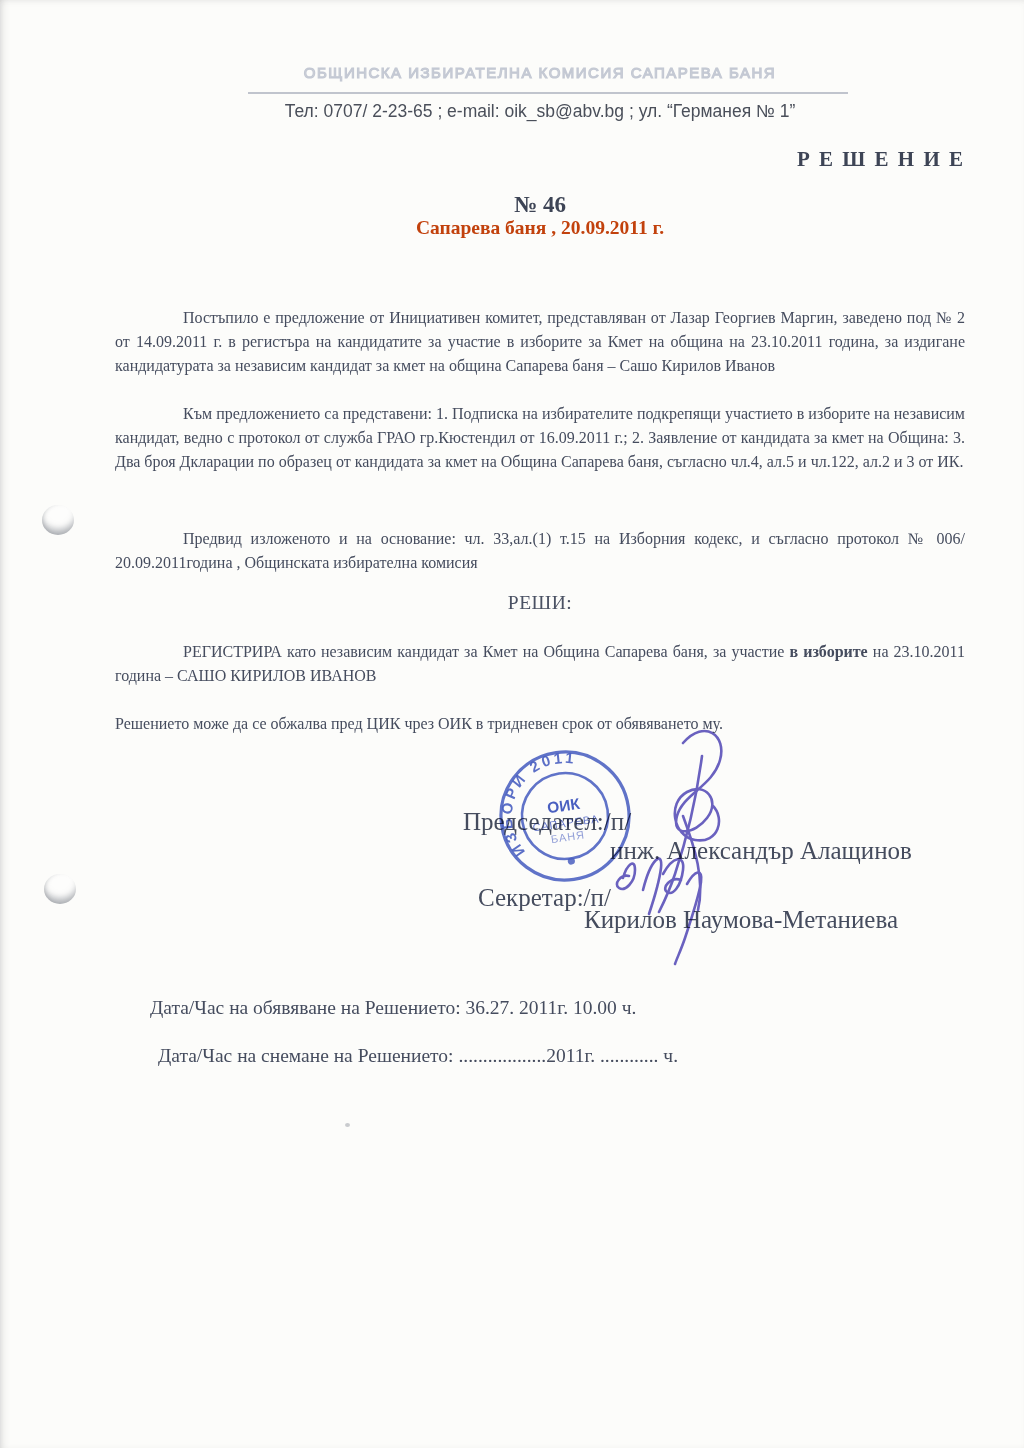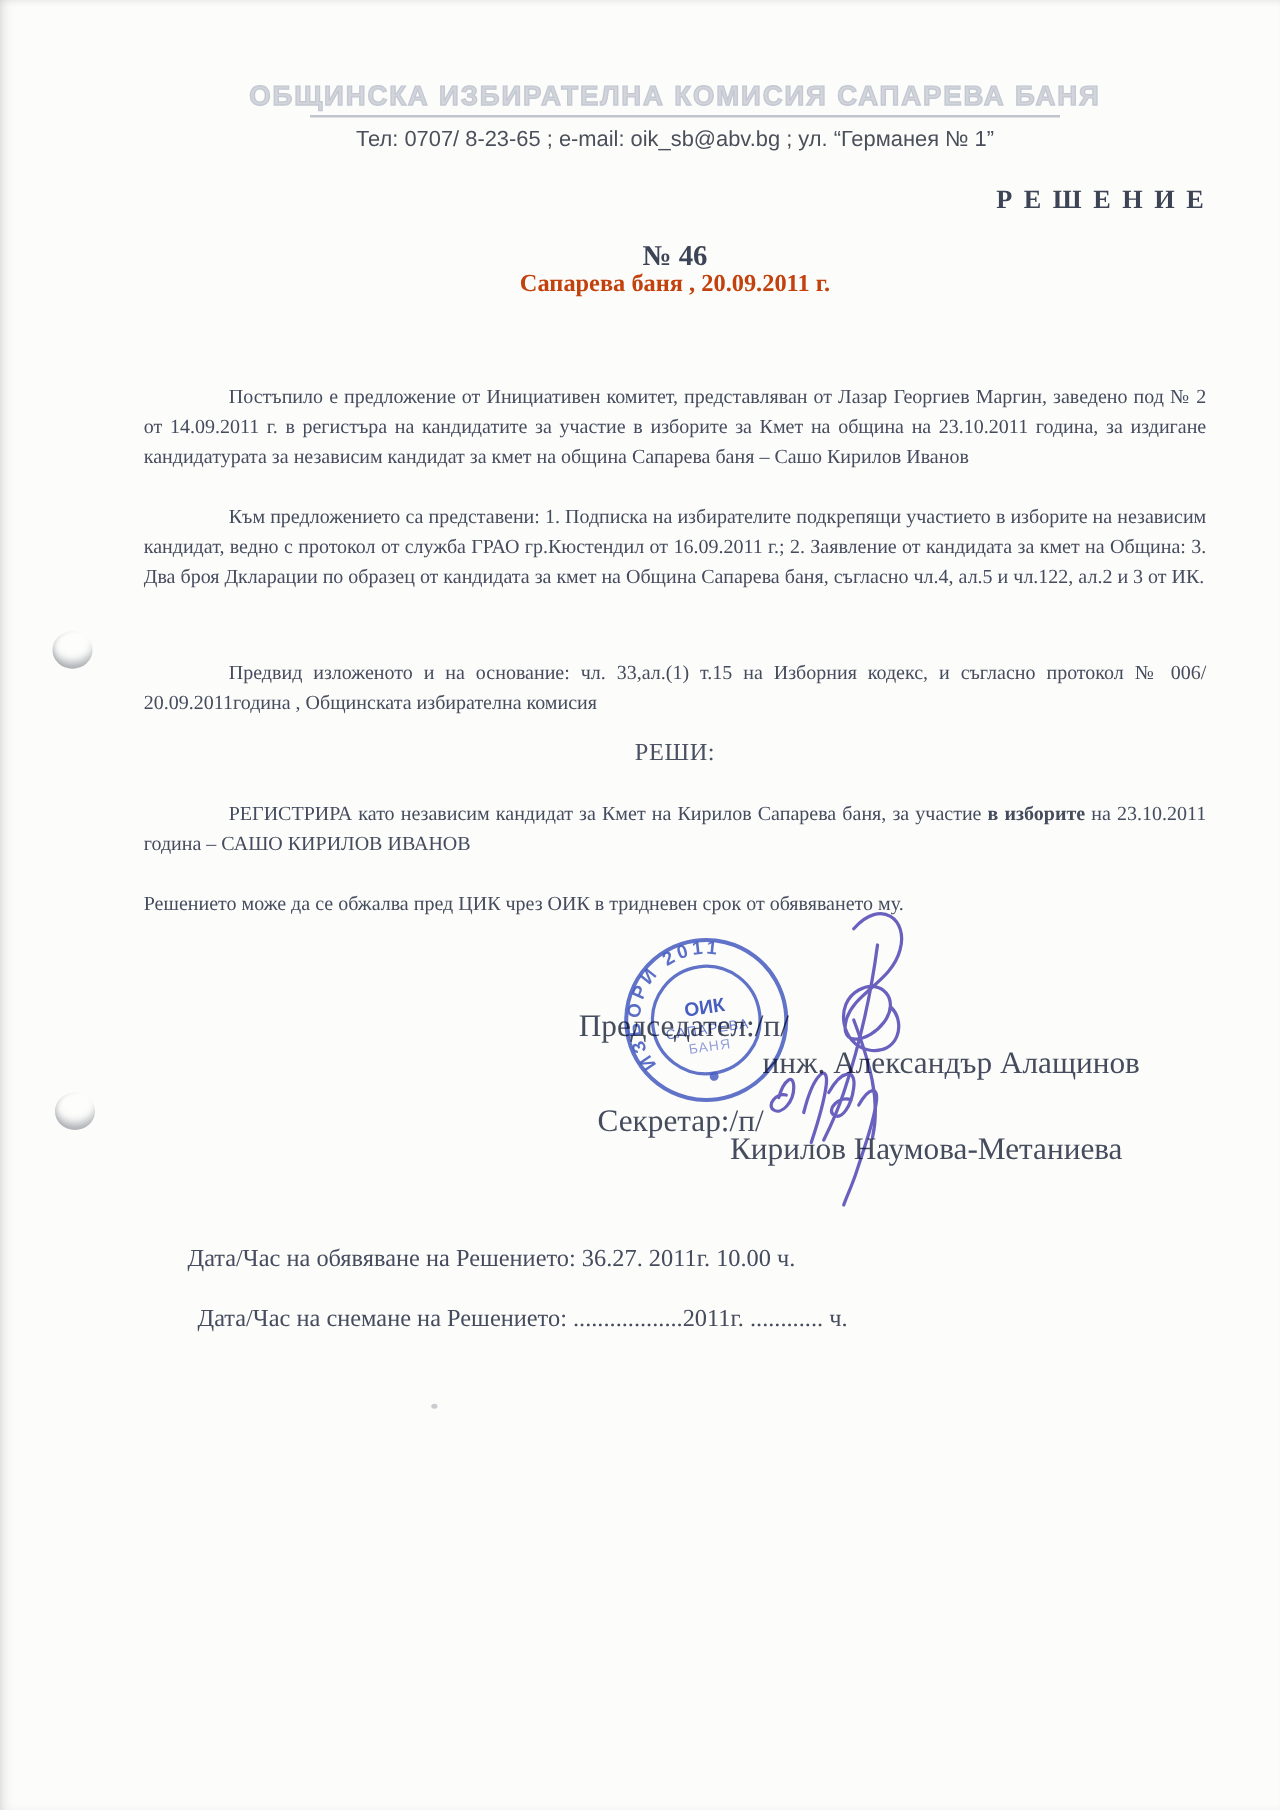--- a/index.html
+++ b/index.html
@@ -12,21 +12,21 @@
   .page{
     position:absolute;inset:0;
     background:#fcfcfa;
     box-shadow:inset 6px 0 10px -6px rgba(60,60,65,.25), inset 0 4px 8px -5px rgba(60,60,65,.12);
   }
   
   .org-name{
     position:absolute;top:64px;left:115px;width:850px;
     text-align:center;
     font-family:"Liberation Sans", sans-serif;
-    font-size:22px;font-weight:bold;letter-spacing:1.5px;
+    font-size:15px;font-weight:normal;letter-spacing:1.5px;
     color:rgba(175,180,192,.55);
     -webkit-text-stroke:1.1px #c3c8d3;
     white-space:nowrap;
   }
   .org-underline{
     position:absolute;top:92px;left:248px;width:600px;height:0;
     border-bottom:2.5px solid #c0c4cd;
   }
   .contact-line{
     position:absolute;top:101px;left:115px;width:850px;
@@ -102,33 +102,33 @@
 <body>
 
 <div class="page">
 
   <div class="punch punch-1"></div>
   <div class="punch punch-2"></div>
   <div class="speck"></div>
 
   <div class="org-name">ОБЩИНСКА ИЗБИРАТЕЛНА КОМИСИЯ  САПАРЕВА БАНЯ</div>
   <div class="org-underline"></div>
-  <div class="contact-line">Тел: 0707/ 8-23-65 ; e-mail: oik_sb@abv.bg ; ул. “Германея № 1”</div>
+  <div class="contact-line">Тел: 0707/ 2-23-65 ; e-mail: oik_sb@abv.bg ; ул. “Германея № 1”</div>
 
   <div class="doc-title">Р Е Ш Е Н И Е</div>
   <div class="doc-number">№ 46</div>
   <div class="doc-place-date">Сапарева баня , 20.09.2011 г.</div>
 
   <p class="para indent p1">Постъпило е предложение  от Инициативен комитет, представляван от Лазар Георгиев Маргин, заведено под № 2 от 14.09.2011 г. в регистъра на  кандидатите за участие в изборите за  Кмет на община на 23.10.2011 година, за издигане кандидатурата за независим кандидат за кмет на община Сапарева баня – Сашо Кирилов Иванов</p>
   <p class="para indent p2">Към  предложението  са представени: 1. Подписка на избирателите подкрепящи участието в изборите на независим кандидат, ведно с протокол от служба ГРАО гр.Кюстендил от 16.09.2011 г.; 2. Заявление от кандидата за кмет на Община: 3. Два броя Дкларации по образец от кандидата за кмет на Община Сапарева баня, съгласно чл.4, ал.5 и чл.122, ал.2 и 3 от ИК.</p>
   <p class="para indent p3">Предвид изложеното и на основание: чл. 33,ал.(1) т.15 на Изборния кодекс, и съгласно протокол  № 006/ 20.09.2011година ,  Общинската избирателна комисия</p>
 
   <div class="reshi">РЕШИ:</div>
 
-  <p class="para indent p4"><span>РЕГИСТРИРА като независим кандидат за Кмет на Кирилов Сапарева баня, за участие </span><span class="bold">в изборите</span><span> на 23.10.2011 година – САШО КИРИЛОВ ИВАНОВ</span></p>
+  <p class="para indent p4"><span>РЕГИСТРИРА като независим кандидат за Кмет на Община Сапарева баня, за участие </span><span class="bold">в изборите</span><span> на 23.10.2011 година – САШО КИРИЛОВ ИВАНОВ</span></p>
 
   <p class="para p5">Решението може да се обжалва пред ЦИК чрез ОИК в тридневен срок от обявяването му.</p>
 
   <div class="sig-label lbl-chair">Председател:/п/</div>
   <div class="sig-name name-chair">инж. Александър Алащинов</div>
   <div class="sig-label lbl-secr">Секретар:/п/</div>
   <div class="sig-name name-secr">Кирилов Наумова-Метаниева</div>
 
   <svg class="stamp" viewBox="0 0 136 136">
     <circle cx="68" cy="68" r="64" fill="none" stroke="#3c54c0" stroke-width="3.2" opacity=".88"></circle>

